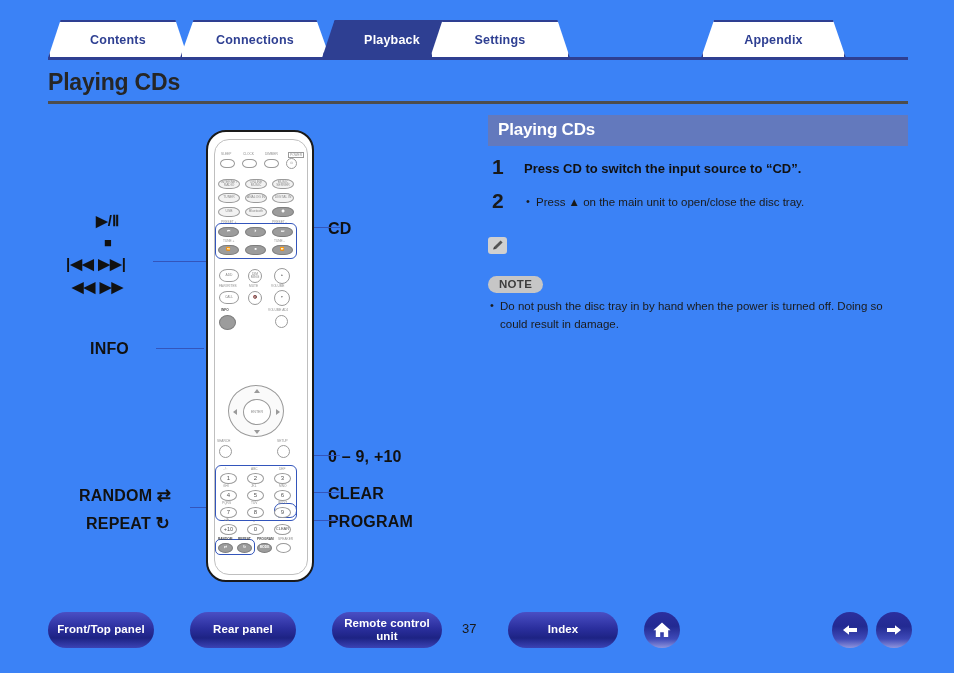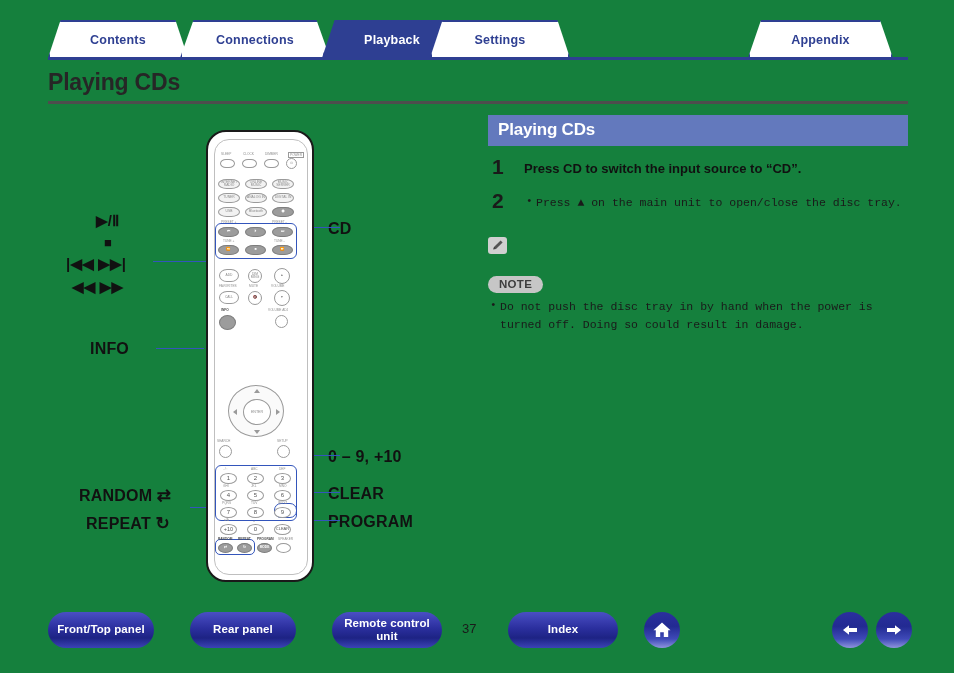--- a/index.html
+++ b/index.html
@@ -7,21 +7,21 @@
   html, body {
     margin: 0; padding: 0;
     width: 954px; height: 673px;
     background: #ffffff;
     font-family: "Liberation Sans", sans-serif;
     overflow: hidden;
   }
   #page {
     position: relative;
     width: 954px; height: 673px;
-    background: #15803d;
+    background: #3b82f6;
   }
 
   
   #tabbar {
     position: absolute;
     left: 48px; top: 20px;
     width: 860px; height: 40px;
   }
   .tab {
     position: absolute;
@@ -197,21 +197,20 @@
   .step-body {
     font-size: 11.5px;
     color: #1a1a1a;
     margin-top: 6px;
     line-height: 1.45;
   }
   .bullets {
     margin: 6px 0 0 0;
     padding: 0;
     list-style: none;
-    font-family: Liberation Mono, monospace;
   }
   .bullets li {
     position: relative;
     padding-left: 12px;
     font-size: 11.5px;
     color: #1a1a1a;
     line-height: 1.5;
     margin-bottom: 2px;
   }
   .bullets li:before {
@@ -293,21 +292,21 @@
 </head>
 <body>
 
 <div id="page">
 
   <div id="tabbar">
       <div class="tab" style="left: 0px; width: 140px; clip-path: polygon(9% 0px, 91% 0px, 100% 100%, 0% 100%); border-radius: 10px 10px 0px 0px;">Contents</div>
       <div class="tab" style="left: 132px; width: 150px; clip-path: polygon(9% 0px, 91% 0px, 100% 100%, 0% 100%); border-radius: 10px 10px 0px 0px;">Connections</div>
       <div class="tab active" style="left: 274px; width: 140px; clip-path: polygon(9% 0px, 91% 0px, 100% 100%, 0% 100%); border-radius: 10px 10px 0px 0px;">Playback</div>
       <div class="tab" style="left: 382px; width: 140px; clip-path: polygon(9% 0px, 91% 0px, 100% 100%, 0% 100%); border-radius: 10px 10px 0px 0px;">Settings</div>
-      <div class="tab" style="left: 700px; width: 145px; clip-path: polygon(9% 0px, 91% 0px, 100% 100%, 0% 100%); border-radius: 10px 10px 0px 0px;">Appendix</div>
+      <div class="tab" style="left: 653px; width: 145px; clip-path: polygon(9% 0px, 91% 0px, 100% 100%, 0% 100%); border-radius: 10px 10px 0px 0px;">Appendix</div>
     </div>
   <div id="tabline"></div>
 
   <div id="page-title">Playing CDs</div>
   <div id="title-rule"></div>
 
   <div id="figure">
 
     <div class="callout" style="left:48px; top:97px;">▶/Ⅱ</div>
     <div class="callout" style="left:56px; top:120px; font-size:13px;">■</div>

